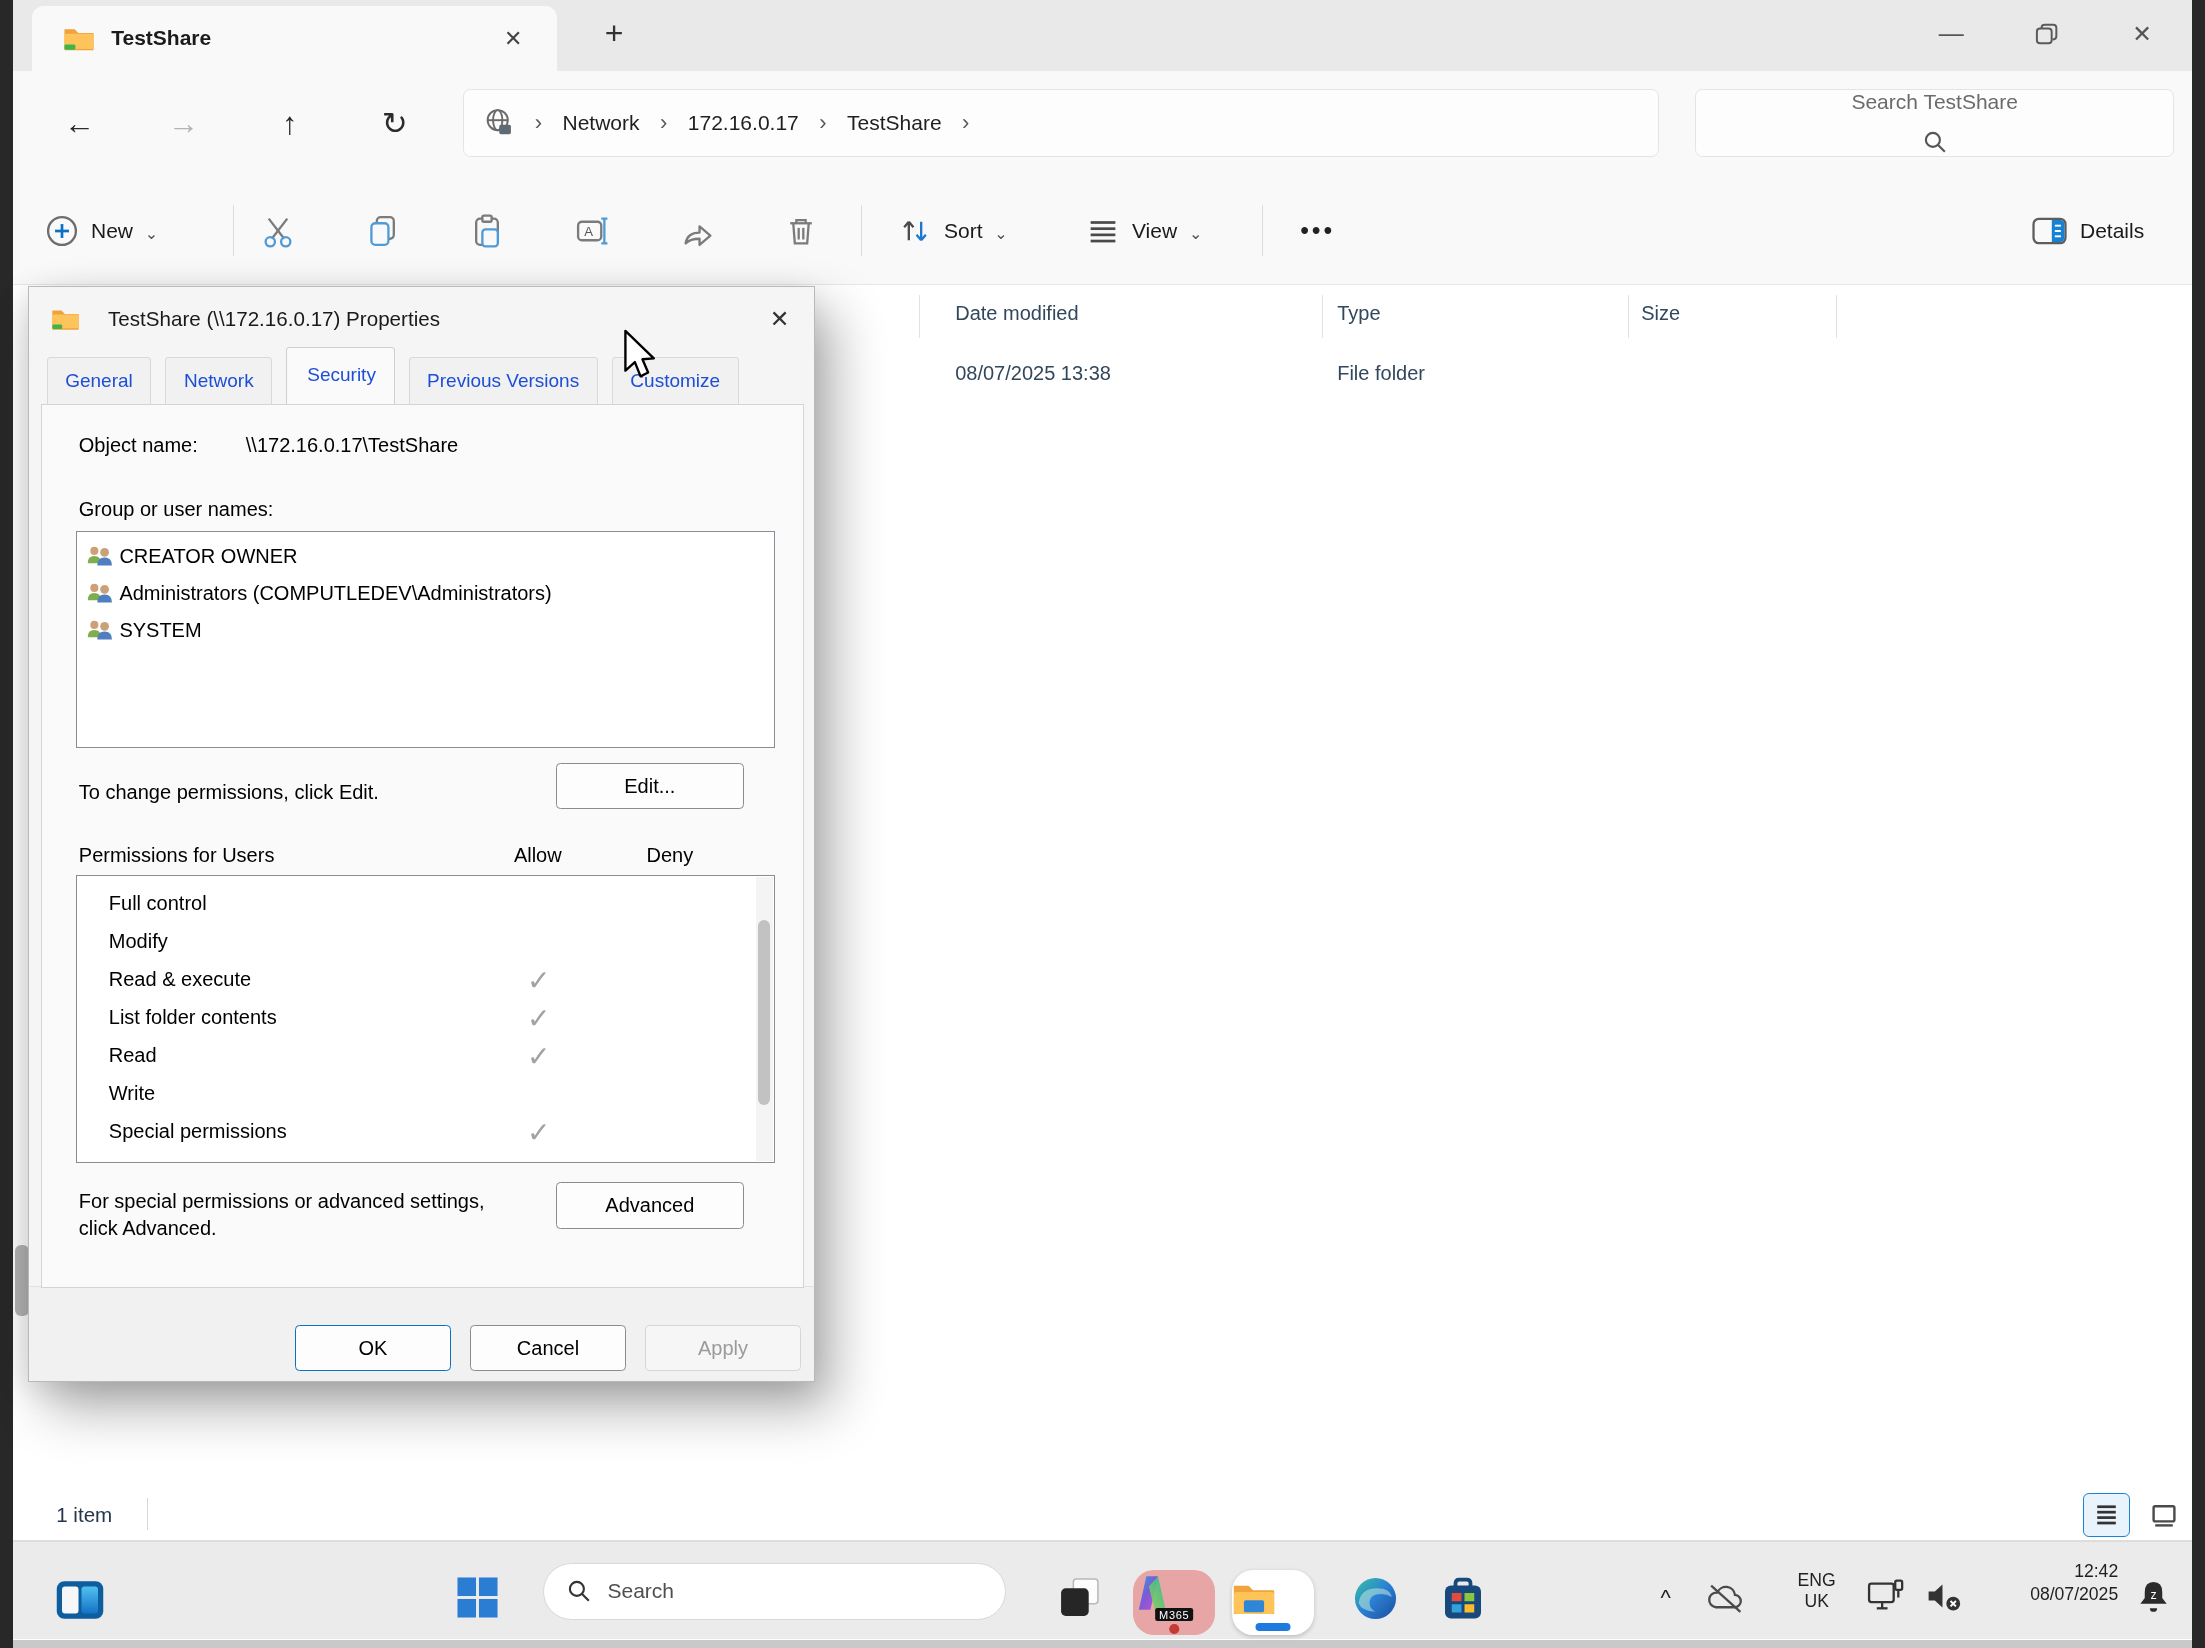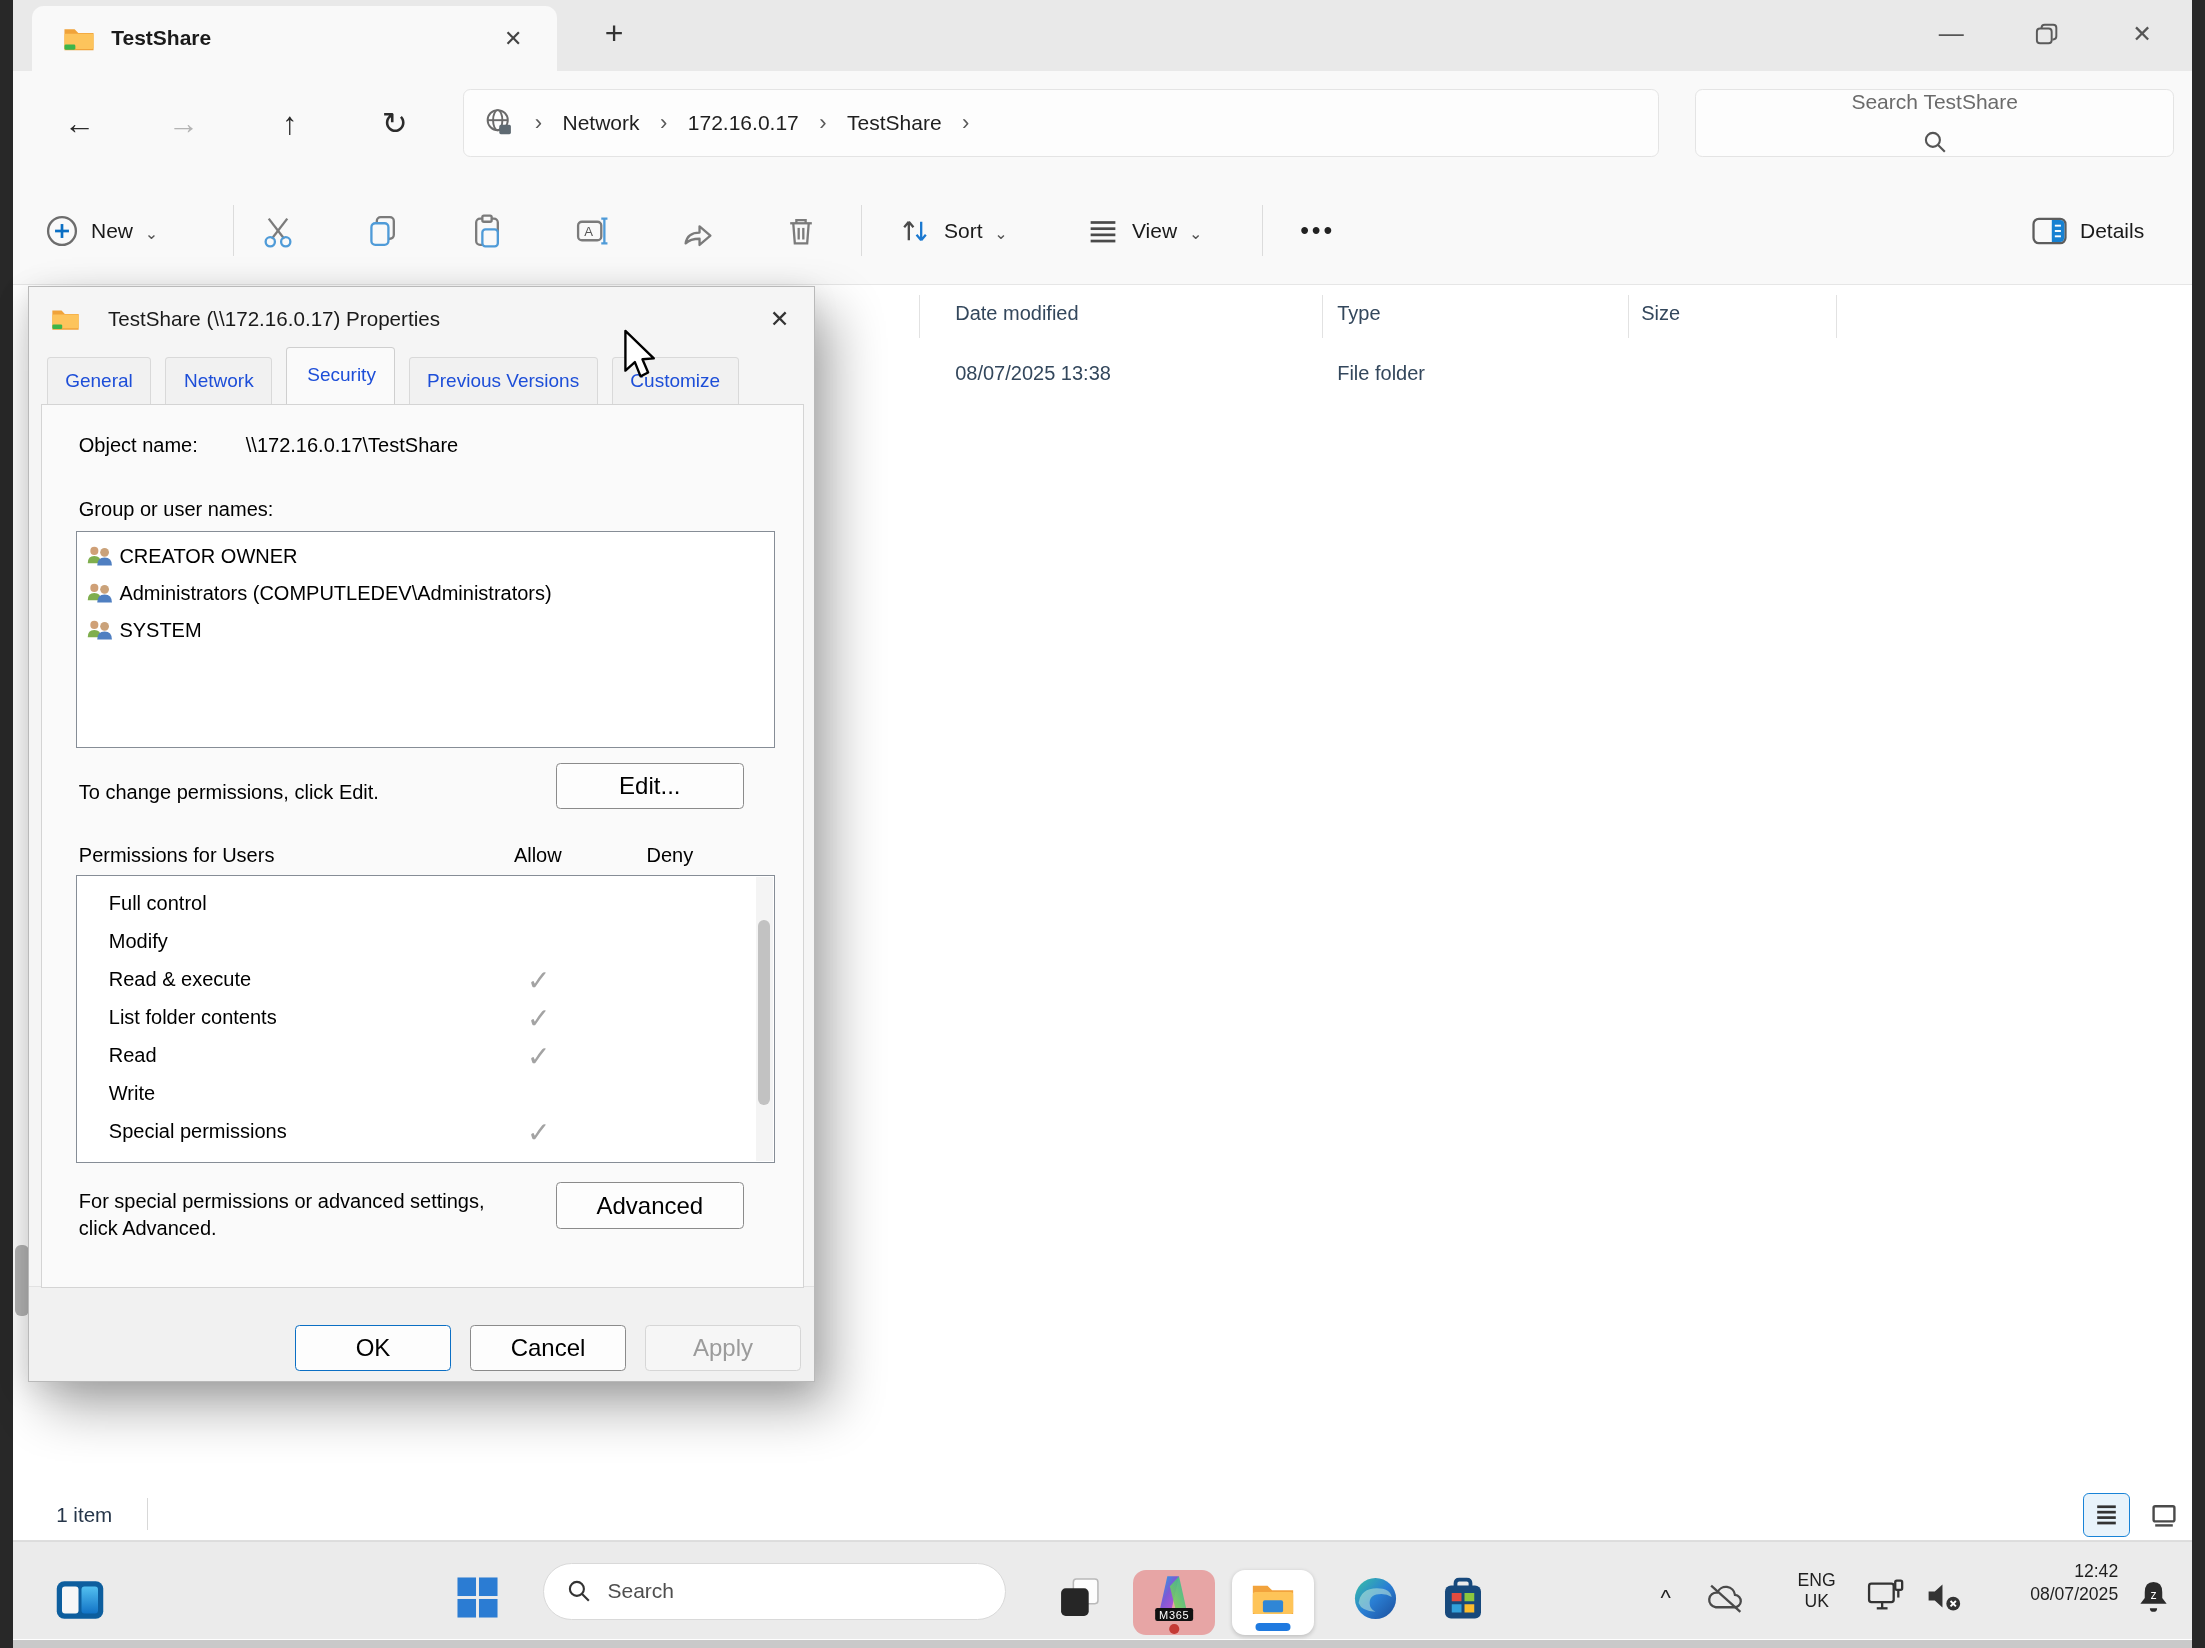--- a/index.html
+++ b/index.html
@@ -61,39 +61,39 @@
   .dlg-close{position:absolute;right:16px;top:13.2px;width:37px;height:37px;display:flex;align-items:center;justify-content:center;font-size:23.5px;color:#333;}
   .dlg-tabs{position:absolute;left:17.6px;top:63px;height:54px;display:flex;align-items:flex-end;z-index:3;}
   .dtab{height:46px;line-height:46px;padding:0 17.6px;font-size:19px;color:#1d4ed8;background:#f1f1f1;border:0.7px solid #d9d9d9;border-bottom:none;margin-right:14px;border-radius:3.7px 3.7px 0 0;}
   .dtab.active{height:56px;line-height:53px;background:#fafafa;position:relative;z-index:4;border-color:#cfcfcf;padding-left:20px;}
   .dlg-panel{position:absolute;left:11.8px;top:117px;width:763px;height:884px;background:#fafafa;border:0.7px solid #d4d4d4;box-sizing:border-box;z-index:2;}
   .lbl{position:absolute;font-size:20px;color:#000;}
   .groupbox{position:absolute;left:34px;top:126px;width:699px;height:217px;background:#fff;border:0.7px solid #868d96;box-sizing:border-box;padding-top:5.9px;}
   .g-item{height:37px;display:flex;align-items:center;padding-left:8.8px;font-size:20px;color:#000;margin:0 1.5px;}
   .g-item.selected{background:#0078d7;color:#fff;outline:0.7px dotted #cfe6f8;outline-offset:-2.2px;}
   .g-ico{width:26.4px;height:23.5px;margin-right:5.9px;flex:0 0 auto;}
-  .btn{position:absolute;background:#fdfdfd;border:0.7px solid #8b8b8b;border-radius:4.4px;font-size:24px;color:#000;display:flex;align-items:center;justify-content:center;box-sizing:border-box;}
+  .btn{position:absolute;background:#fdfdfd;border:0.7px solid #8b8b8b;border-radius:4.4px;font-size:20px;color:#000;display:flex;align-items:center;justify-content:center;box-sizing:border-box;}
   .permbox{position:absolute;left:34px;top:470px;width:699px;height:288px;background:#fff;border:0.7px solid #868d96;box-sizing:border-box;}
   .p-row{position:relative;height:38px;}
   .p-name{position:absolute;left:32px;top:7.3px;font-size:20px;color:#000;}
   .p-allow{position:absolute;left:418px;width:88px;top:2.9px;text-align:center;font-size:28px;color:#a3a3a3;}
   .p-deny{position:absolute;left:550px;width:88px;top:2.9px;text-align:center;font-size:28px;color:#a3a3a3;}
   .p-scroll{position:absolute;right:0.7px;top:0.7px;bottom:0.7px;width:17.6px;background:#f4f4f4;}
   .p-thumb{position:absolute;left:2.9px;top:43px;width:11.8px;height:185px;background:#c2c2c2;border-radius:5.9px;}
   .dlg-buttons{position:absolute;left:0;right:0;bottom:0;height:94px;background:#f1f1f1;border-top:0.7px solid #e2e2e2;}
   .btn-ok{left:266px;top:38px;width:156px;height:46px;border:1.5px solid #0b6fc4;}
   .btn-cancel{left:441px;top:38px;width:156px;height:46px;}
   .btn-apply{left:616px;top:38px;width:156px;height:46px;border:0.7px solid #d6d6d6;background:#f6f6f6;color:#9b9b9b;}
   .left-scroll{left:14.7px;top:1245px;width:14.7px;height:71px;background:#b5b5b5;border-radius:5.9px;z-index:1;}
   
   .taskbar{left:13.2px;top:1541px;width:2179px;height:98px;background:#ebebeb;border-top:0.7px solid #dcdcdc;box-sizing:border-box;}
   .tk{position:absolute;display:flex;align-items:center;justify-content:center;}
   .tk-search{left:530px;top:20.6px;width:463px;height:57px;background:#fff;border:0.7px solid #d9d9d9;border-radius:29px;justify-content:flex-start;padding-left:20.6px;box-sizing:border-box;gap:14.7px;}
   .tk-search-ph{font-size:21px;color:#4f4f4f;}
-  .tile{position:absolute;top:28px;width:82px;height:65px;border-radius:13px;display:flex;align-items:center;justify-content:center;}
+  .tile{position:absolute;top:28px;width:82px;height:65px;border-radius:21px;display:flex;align-items:center;}
   .tile-m365{left:1120px;background:#e7a5a5;}
   .m365-badge{position:absolute;left:50%;transform:translateX(-50%);top:38px;background:#111;color:#fff;font-size:11px;padding:0.7px 3.7px;border-radius:2.2px;letter-spacing:0.7px;}
   .m365-dot{position:absolute;left:50%;transform:translateX(-50%);top:54px;width:9.5px;height:9.5px;border-radius:50%;background:#c43a35;}
   .tile-exp{left:1219px;background:#fff;box-shadow:0 1.5px 4.4px rgba(0,0,0,.18);}
   .exp-pill{position:absolute;left:50%;transform:translateX(-50%);bottom:4.4px;width:35px;height:7.3px;border-radius:4.4px;background:#1f7ae0;}
   .tray-txt{font-size:17.6px;color:#1f1f1f;line-height:21px;text-align:center;}
   .clock{position:absolute;left:1951px;top:17.6px;width:154px;text-align:right;font-size:17.6px;color:#1f1f1f;line-height:23px;}
 </style>
 </head>
 <body>

